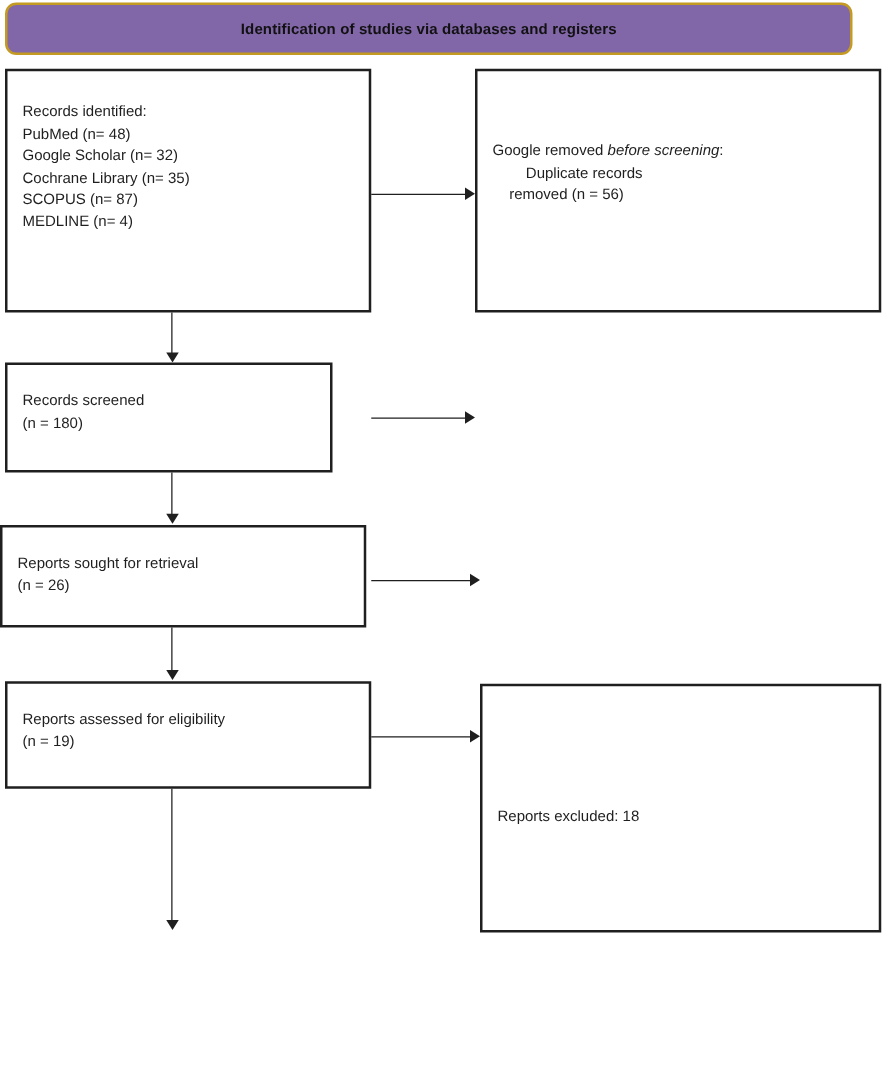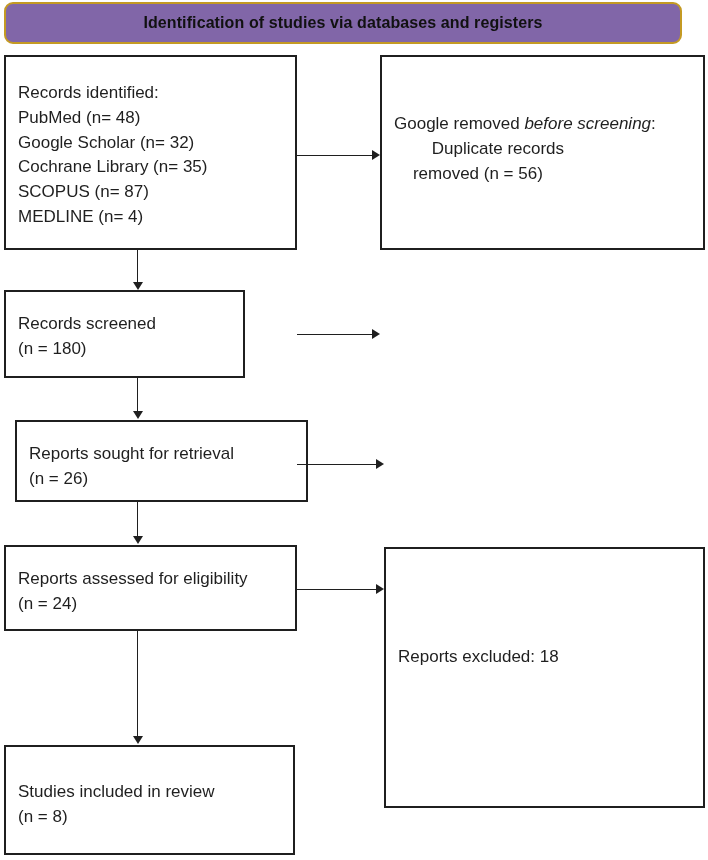--- a/index.html
+++ b/index.html
@@ -32,55 +32,55 @@
     height: 42px;
     box-sizing: border-box;
     background: #8166a8;
     border: 2px solid #c49a23;
     border-radius: 9px;
     display: flex;
     align-items: center;
     justify-content: center;
   }
   .banner-text {
-    font-size: 16px;
+    font-size: 12px;
     font-weight: bold;
     color: #111111;
     letter-spacing: 0.1px;
     text-align: center;
     line-height: 1;
   }
 
   
   .box {
     position: absolute;
     box-sizing: border-box;
     background: #ffffff;
     border: 2px solid #1f1f1f;
   }
   .box-text {
     position: absolute;
     left: 12px;
     right: 10px;
-    font-size: 17px;
+    font-size: 12px;
     line-height: 1.46;
     color: #1f1f1f;
     white-space: pre-wrap;
   }
   .box-text .ital { font-style: italic; margin-top: 48px; }
 
   
   #box-identified      { left: 4px;   top: 55px;  width: 293px; height: 195px; }
   #box-removed         { left: 380px; top: 55px;  width: 325px; height: 195px; }
-  #box-screened        { left: 4px;   top: 290px; width: 241px; height: 88px; }
+  #box-screened        { left: 4px;   top: 290px; width: 262px; height: 88px; }
   #box-excluded        { left: 380px; top: 292px; width: 325px; height: 86px; }
-  #box-sought          { left: 15px;   top: 420px; width: 293px; height: 82px; }
+  #box-sought          { left: 0;   top: 420px; width: 293px; height: 82px; }
   #box-notretrieved    { left: 384px; top: 424px; width: 321px; height: 82px; }
   #box-assessed        { left: 4px;   top: 545px; width: 293px; height: 86px; }
-  #box-reportsexcluded { left: 384px; top: 547px; width: 321px; height: 261px; }
+  #box-reportsexcluded { left: 384px; top: 547px; width: 321px; height: 199px; }
   #box-included        { left: 4px;   top: 745px; width: 291px; height: 110px; }
 
   
   #txt-identified      { top: 24px; }
   #txt-removed         { top: 55px; }
   #txt-screened        { top: 20px; }
   #txt-excluded        { top: 18px; }
   #txt-sought          { top: 20px; }
   #txt-notretrieved    { top: 20px; }
   #txt-assessed        { top: 20px; }
@@ -184,31 +184,27 @@
 
 
   <div class="hline" id="h3"></div>
   <div class="arrow-right" id="a3"></div>
 
   <div class="vline" id="v3"></div>
   <div class="arrow-down" id="d3"></div>
 
   <div class="box" id="box-assessed">
     <div class="box-text" id="txt-assessed">Reports assessed for eligibility
-(n = 24)</div>
+(n = 19)</div>
   </div>
 
   <div class="box" id="box-reportsexcluded">
     <div class="box-text" id="txt-reportsexcluded">Reports excluded: 18</div>
   </div>
 
   <div class="hline" id="h4"></div>
   <div class="arrow-right" id="a4"></div>
 
   <div class="vline" id="v4"></div>
   <div class="arrow-down" id="d4"></div>
 
-  <div class="box" id="box-included">
-    <div class="box-text" id="txt-included">Studies included in review
-(n = 8)</div>
-  </div>
 
 </div>
 
 </body></html>

